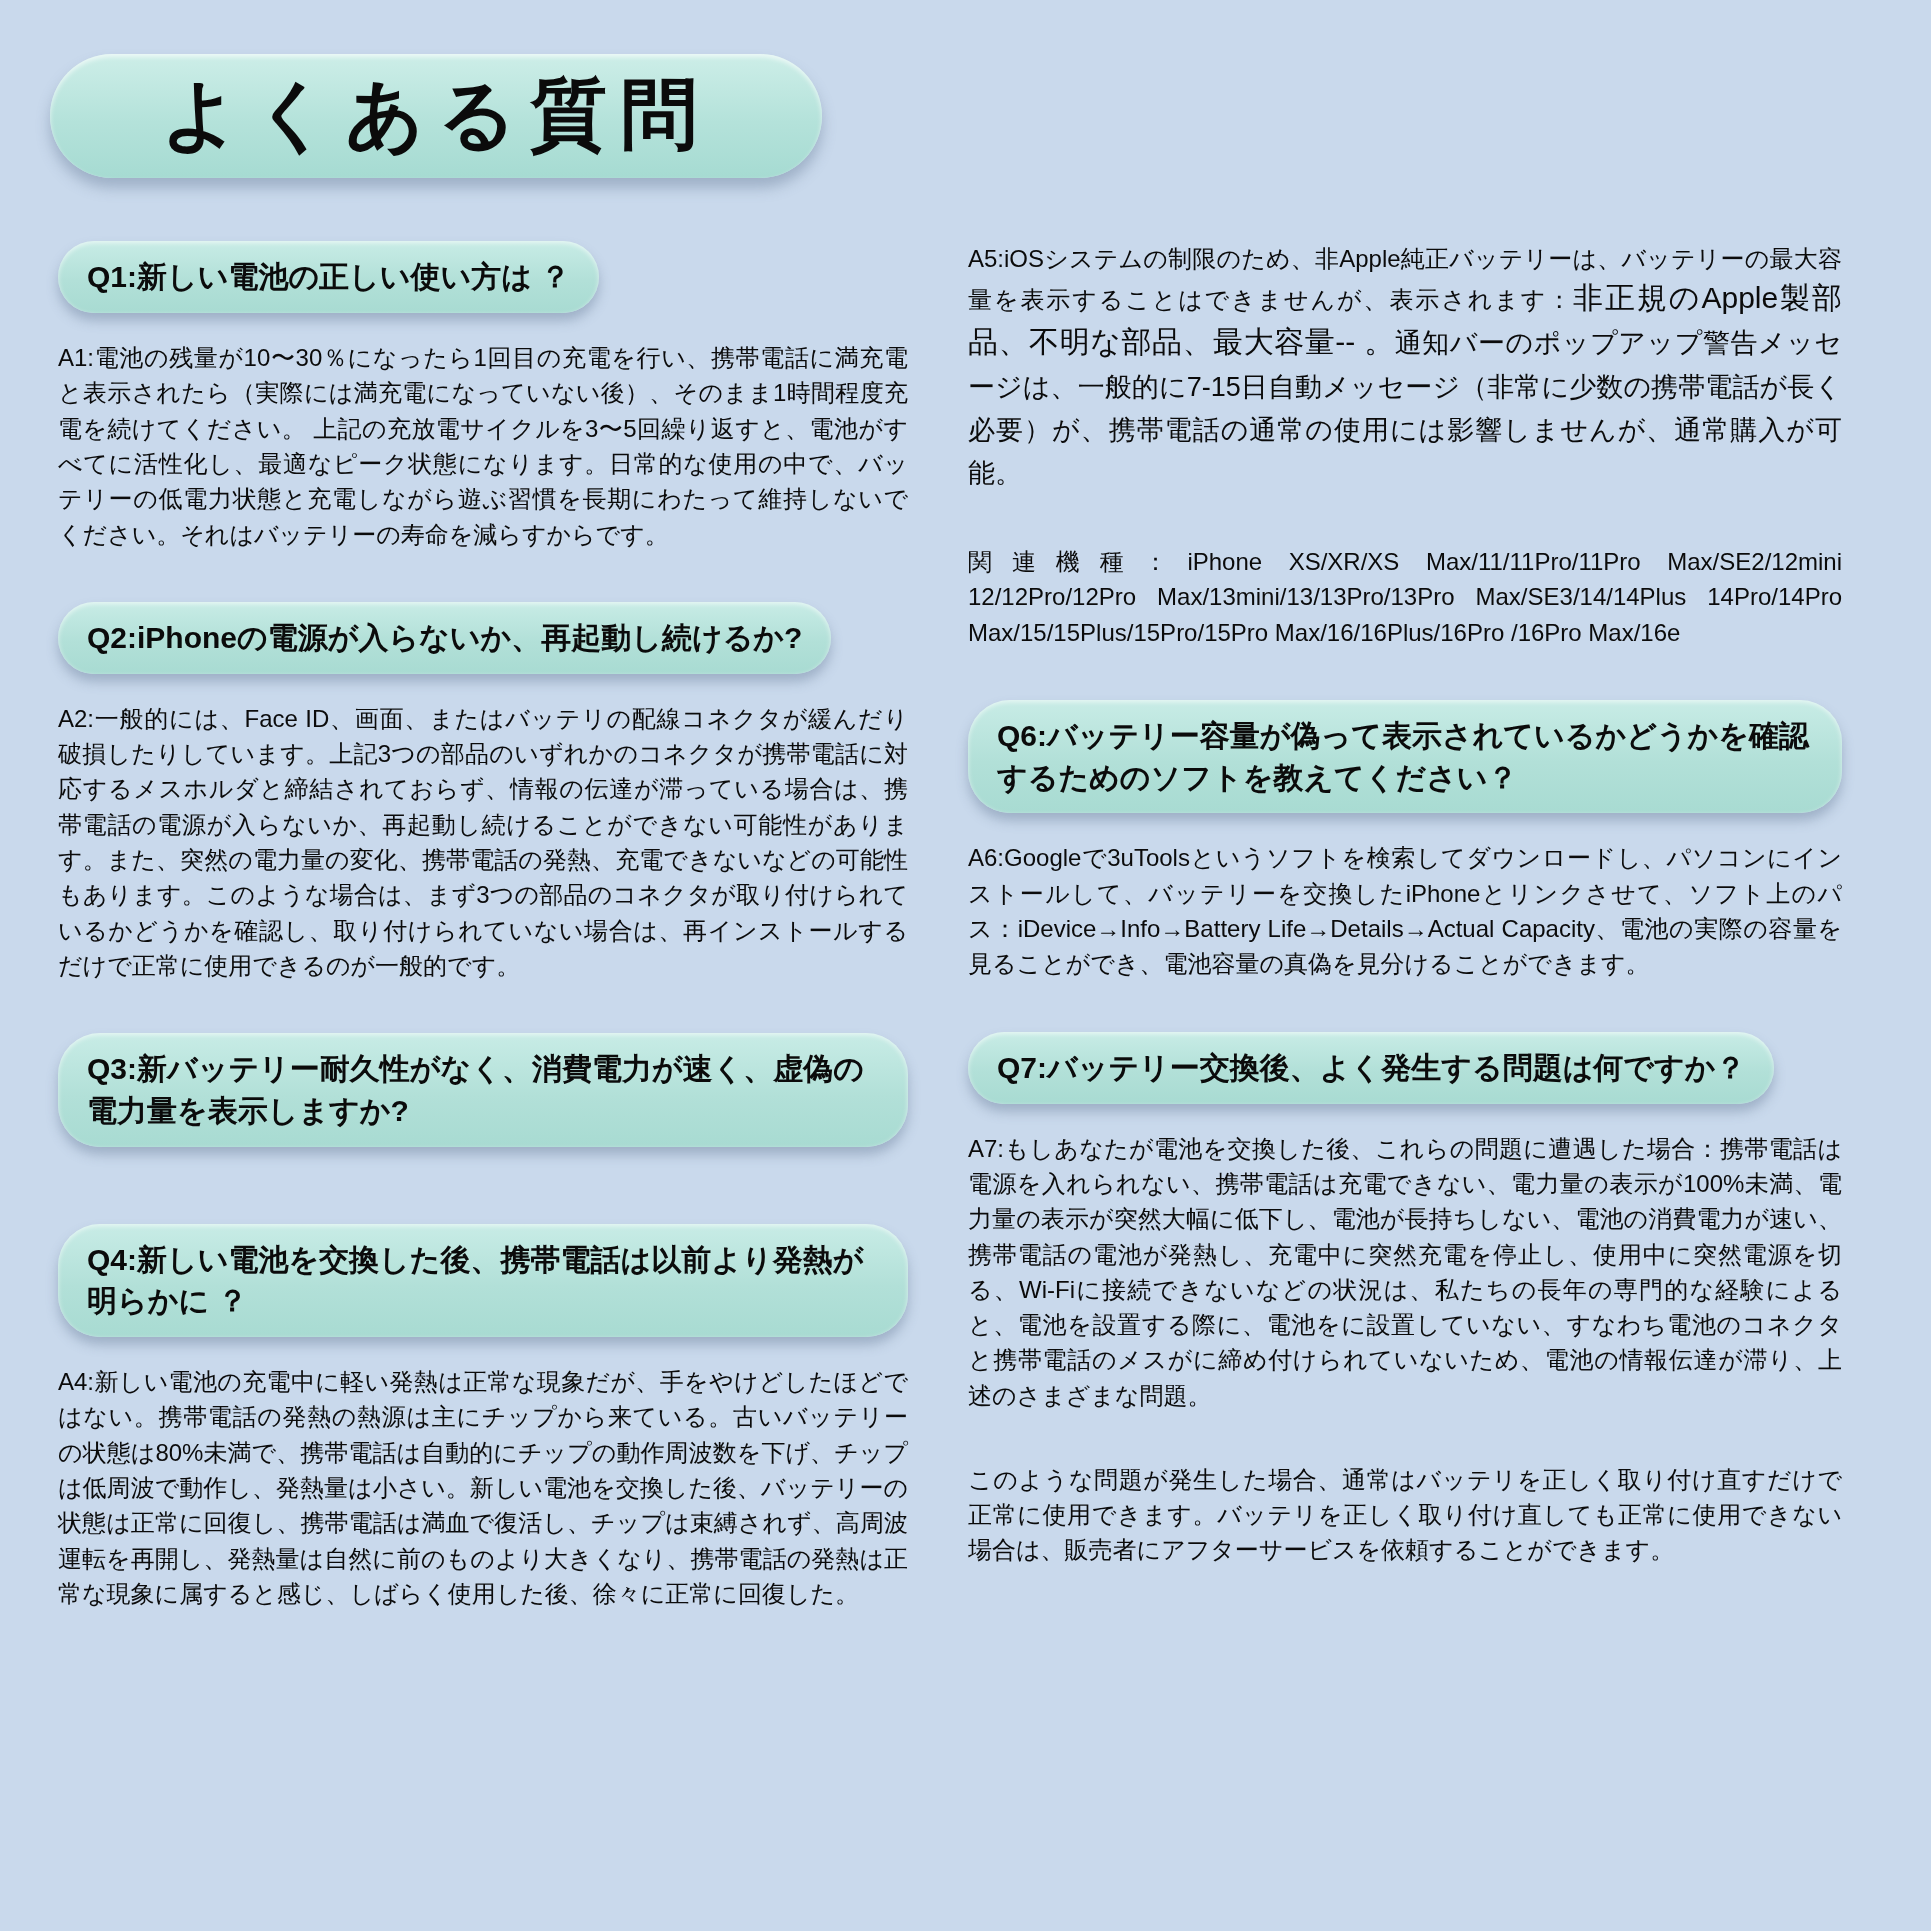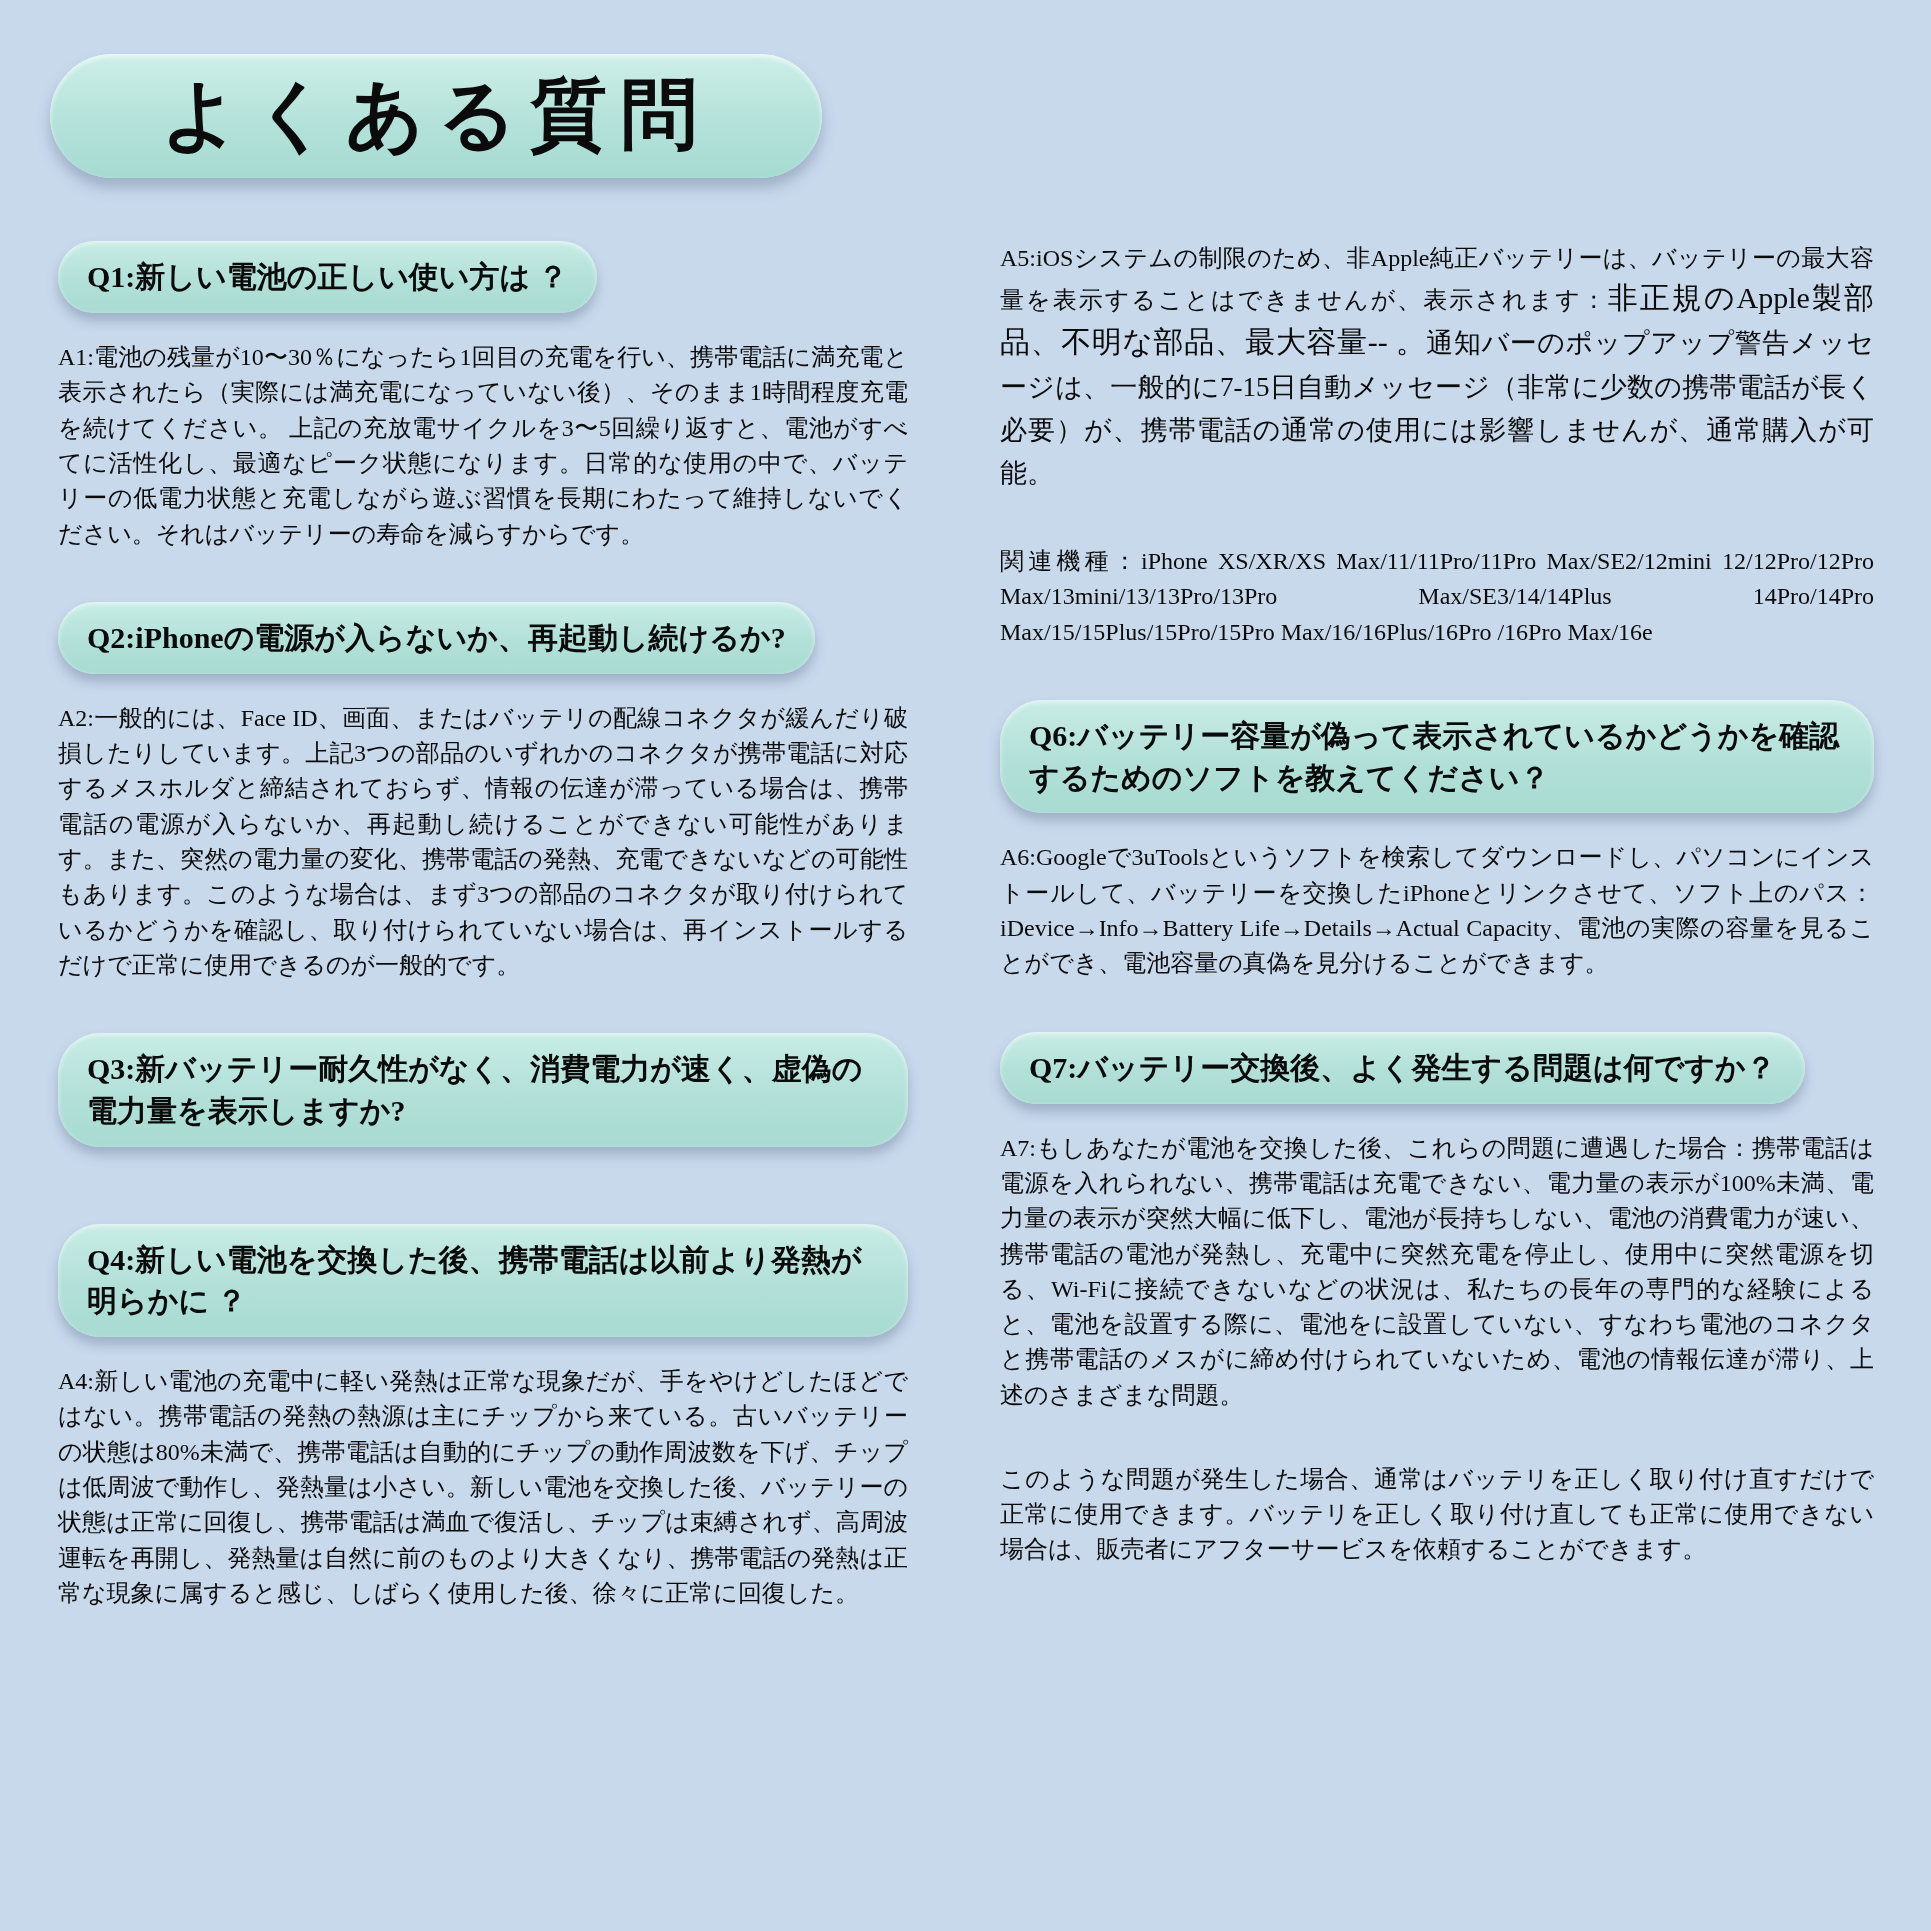--- a/index.html
+++ b/index.html
@@ -6,21 +6,21 @@
     margin: 0;
     padding: 0;
     background: #c9d9ec;
   }
   .page {
     position: relative;
     width: 1931px;
     height: 1931px;
     background: #c9d9ec;
     overflow: hidden;
-    font-family: Liberation Serif, serif;
+    font-family: Liberation Sans, sans-serif;
     color: #0b0b0b;
   }
   .title-pill {
     position: absolute;
     left: 50px;
     top: 54px;
     width: 772px;
     height: 124px;
     border-radius: 68px;
     background: linear-gradient(180deg, #cdeee8 0%, #b4e2da 55%, #a6dbd2 100%);
@@ -30,21 +30,21 @@
     justify-content: center;
     font-size: 77px;
     font-weight: bold;
     letter-spacing: 13.5px;
   }
   .columns {
     position: absolute;
     top: 241px;
     left: 58px;
     display: flex;
-    gap: 92px;
+    gap: 60px;
     justify-content: center;
   }
   .col { width: 850px; }
   .col.right { width: 874px; }
   .qa { margin-bottom: 50px; }
   .q-pill {
     display: inline-block;
     max-width: 100%;
     box-sizing: border-box;
     background: linear-gradient(180deg, #c8ece6 0%, #b2e0d8 55%, #a8dbd2 100%);

